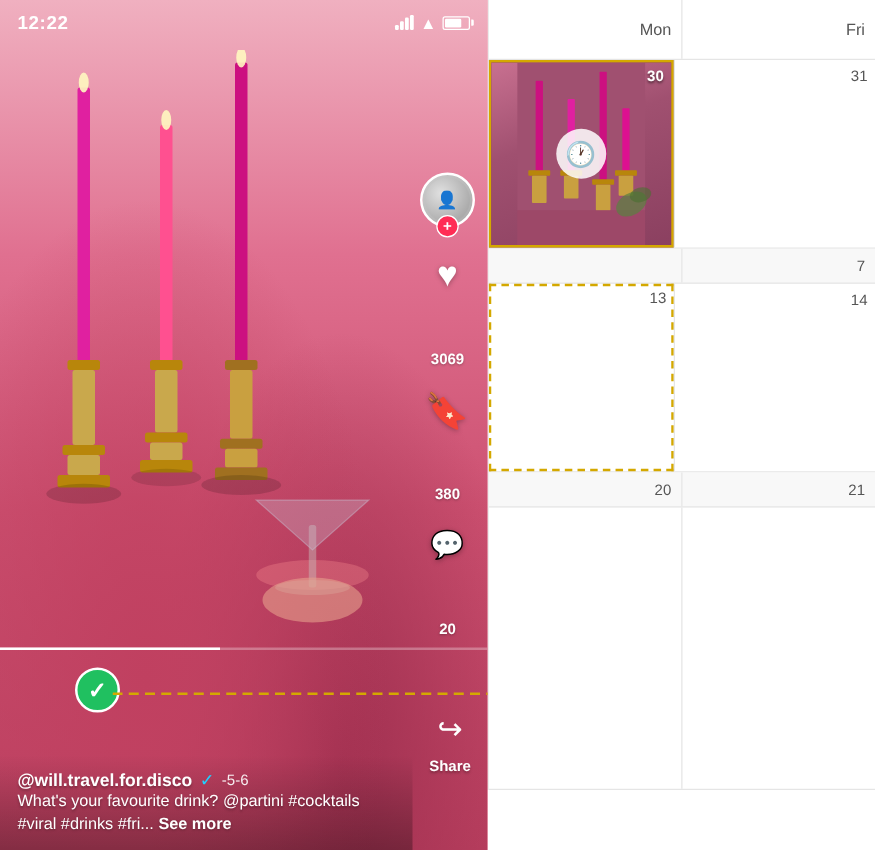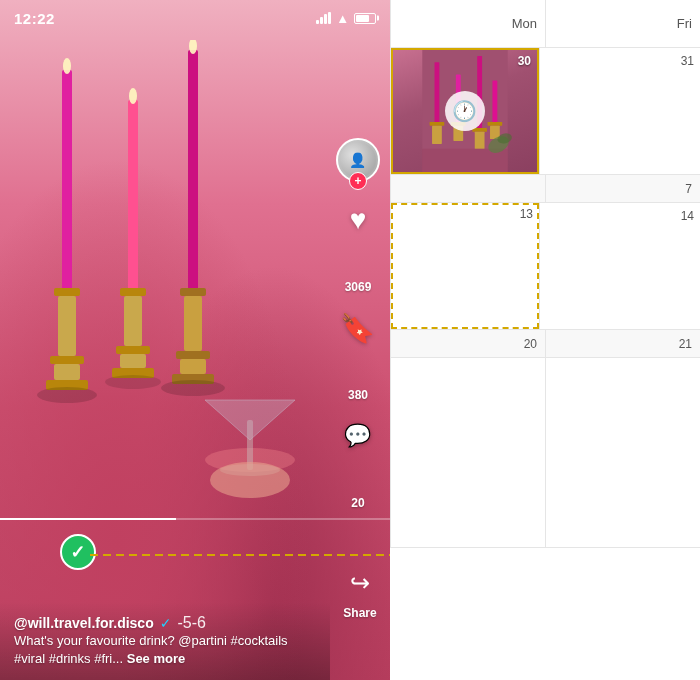--- a/index.html
+++ b/index.html
@@ -215,21 +215,21 @@
       text-shadow: 0 1px 2px rgba(0,0,0,0.3);
     }
 
     .verified-icon {
       color: #20d0ff;
       font-size: 14px;
     }
 
     .score-badge {
       color: white;
-      font-size: 16px;
+      font-size: 12px;
       opacity: 0.9;
     }
 
     .caption {
       color: white;
       font-size: 13px;
       line-height: 1.4;
       text-shadow: 0 1px 2px rgba(0,0,0,0.3);
     }
 
@@ -300,21 +300,21 @@
 
     .progress-fill {
       height: 100%;
       width: 45%;
       background: white;
     }
 
     
     .right-panel {
       flex: 1;
-      height: 548px;
+      height: 632px;
       background: #fff;
       display: flex;
       flex-direction: column;
       border-left: 1px solid #e5e5e5;
       overflow: hidden;
     }
 
     .calendar-header {
       display: flex;
       border-bottom: 1px solid #e5e5e5;

